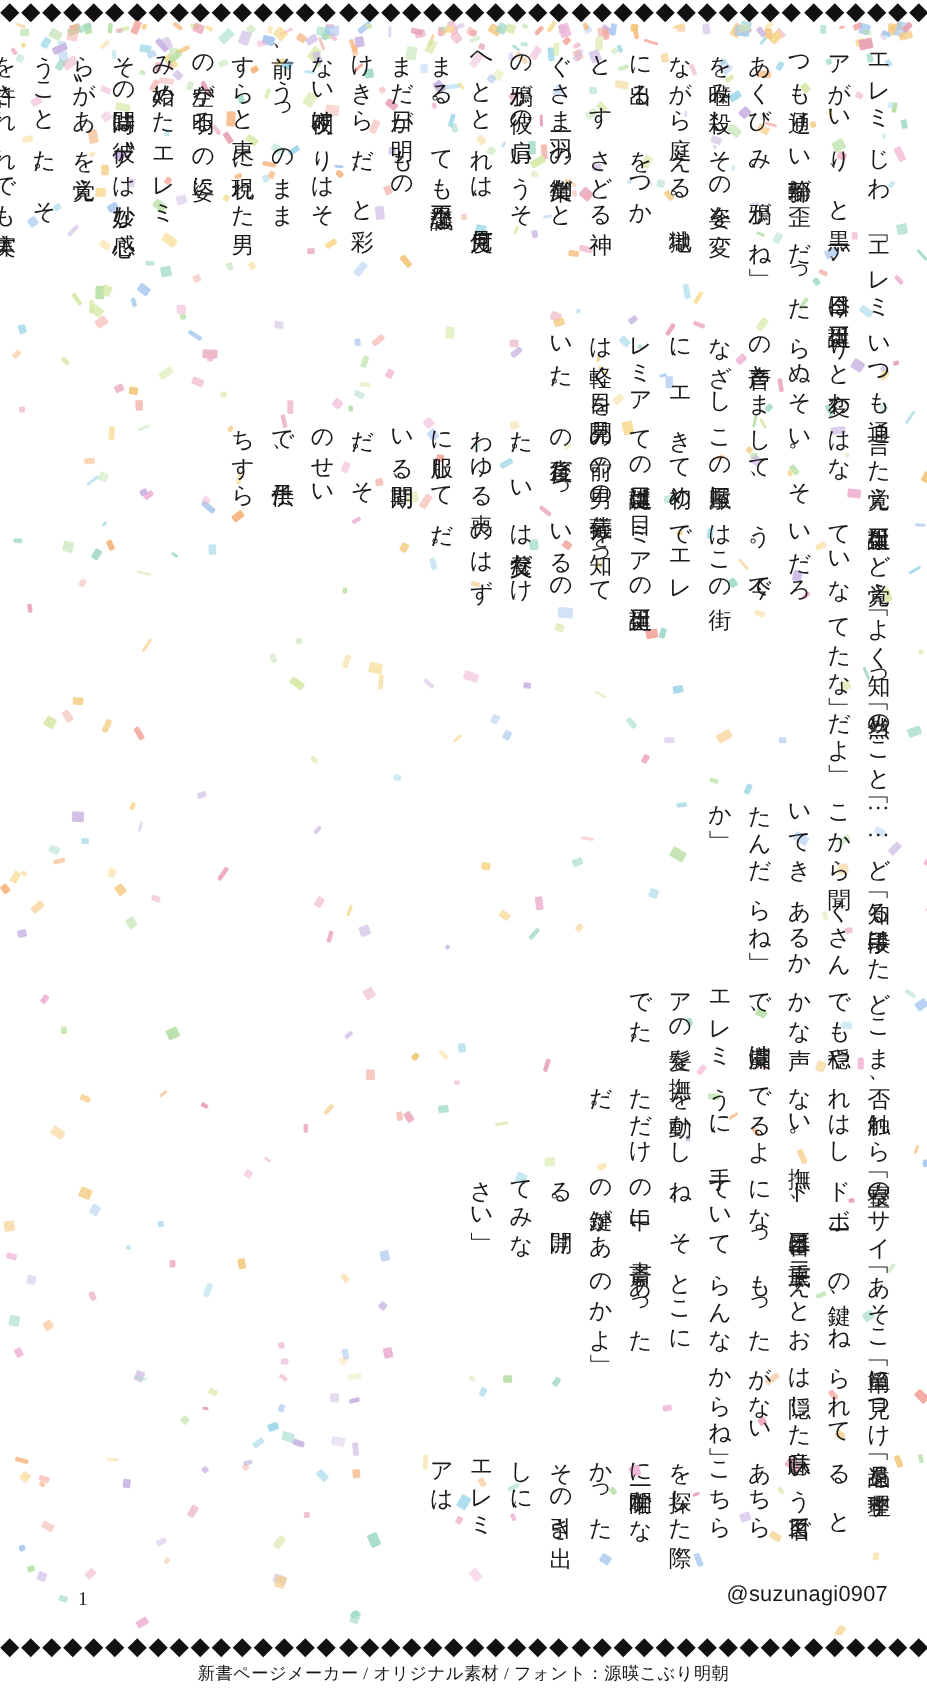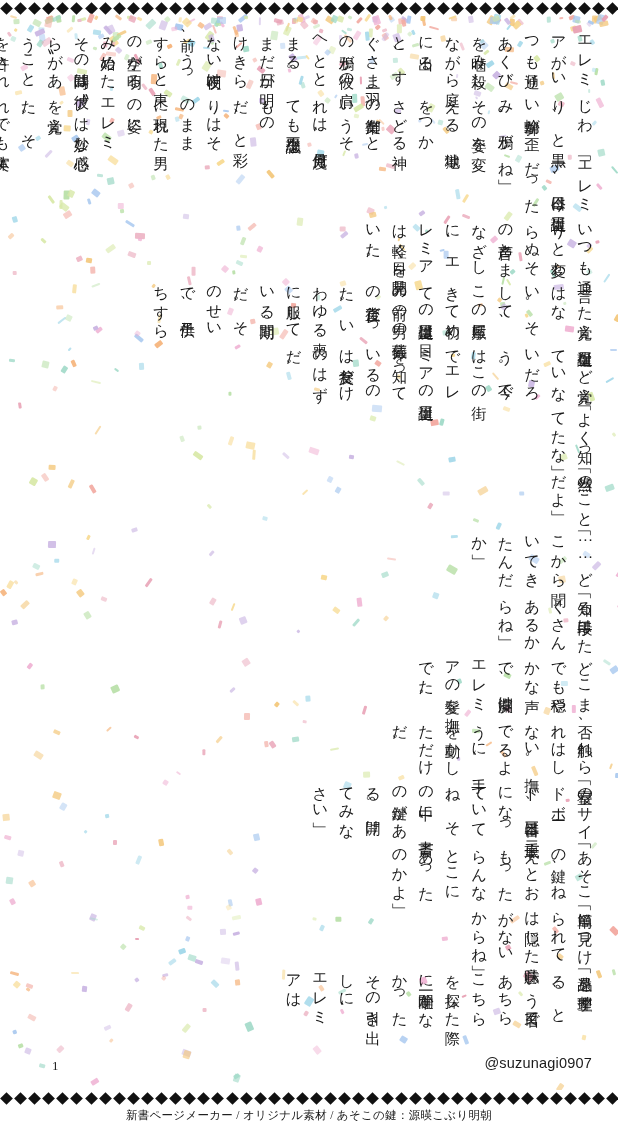--- a/index.html
+++ b/index.html
@@ -893,14 +893,14 @@
         <span class="d" style="background: rgb(17, 17, 17);"></span>
         <span class="d" style="background: rgb(17, 17, 17);"></span>
         <span class="d" style="background: rgb(17, 17, 17);"></span>
         <span class="d" style="background: rgb(17, 17, 17);"></span>
         <span class="d" style="background: rgb(17, 17, 17);"></span>
         <span class="d" style="background: rgb(17, 17, 17);"></span>
         <span class="d" style="background: rgb(17, 17, 17);"></span>
       </div>
   </div>
 
-  <div class="footer-caption">新書ページメーカー / オリジナル素材 / あそこの鍵：源暎こぶり明朝</div>
+  <div class="footer-caption">新書ページメーカー / オリジナル素材 / フォント：源暎こぶり明朝</div>
 </div>
 
 </body></html>

